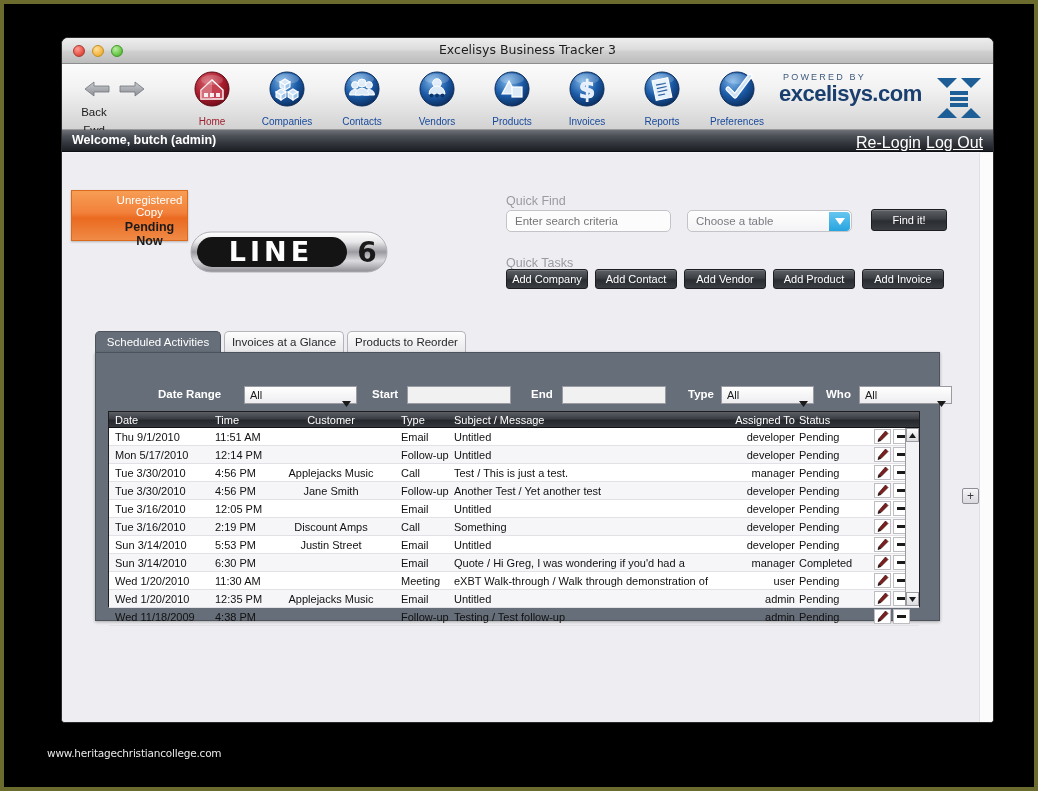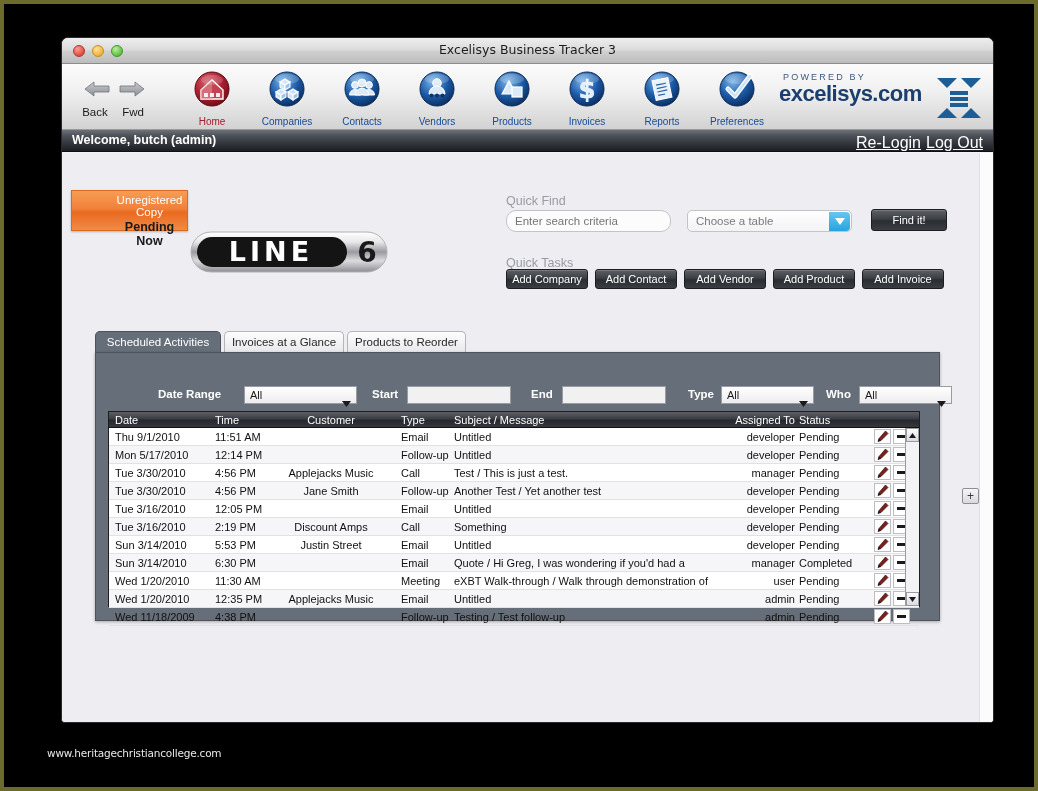--- a/index.html
+++ b/index.html
@@ -51,21 +51,21 @@
   #toolbar{
     height:66px; width:100%;
     background:linear-gradient(to bottom,#fbfbfb 0%,#f1f1f1 40%,#e2e2e2 70%,#d2d2d2 100%);
     border-bottom:1px solid #9a9a9a;
     position:relative;
   }
   .nav-arrows{ position:absolute; left:16px; top:8px; width:72px; }
   .arrow-row{ display:flex; gap:7px; justify-content:center; height:34px; align-items:center;}
   .arrow{ width:28px; height:20px; position:relative; }
   .arrow svg{ display:block; }
-  .nav-labels{ display:flex; gap:6px; justify-content:center; font-size:11.5px; color:#1b1b1b;}
+  .nav-labels{ display:flex; gap:6px; justify-content:center; font-size:11.5px; color:#1b1b1b;flex-direction:column;}
   .nav-labels span{ width:32px; text-align:center; }
 
   .tb-item{
     position:absolute; top:5px; width:76px; text-align:center; cursor:pointer;
   }
   .tb-ico{ width:40px;height:40px;margin:0 auto 2px; display:block;}
   .tb-lbl{ font-size:10px; }
   .tb-lbl.home{ color:#a02030; }
   .tb-lbl.blue{ color:#17499b; }
 
@@ -96,41 +96,41 @@
     position:absolute; left:0; top:115px; right:0; bottom:0;
     background:#eeeef2;
   }
   #content-white-right{
     position:absolute; right:0; top:0; width:14px; bottom:0; background:#fcfcfd;
     border-left:1px solid #e0e0e4;
   }
 
   
   #register-badge{
-    position:absolute; left:9px; top:37px; width:117px; height:41px;
+    position:absolute; left:9px; top:37px; width:117px; height:51px;
     background:linear-gradient(to bottom,#f79d54 0%,#f2803a 45%,#ea6a20 55%,#f08b46 100%);
     border:1px solid #d96a1e;
     text-align:center;
     box-shadow:0 1px 2px rgba(0,0,0,.25);
     cursor:pointer;
     padding-left:40px;
   }
   #badge-l1{ font-size:11.5px; color:#ffffff; margin-top:3px; }
   #badge-l2{ font-size:12.5px; color:#1a1a1a; font-weight:bold; margin-top:2px;}
 
   
   #line6{
     position:absolute; left:127px; top:75px; width:200px; height:48px;
   }
 
   
   #quickfind-label{ position:absolute; left:444px; top:41px; font-size:12.5px; color:#9a9aa2; }
   #qf-input{
     position:absolute; left:444px; top:57px; width:165px; height:22px;
-    background:#fcfcfc; border:1px solid #c3c3c8; border-radius:10px;
+    background:#fcfcfc; border:1px solid #c3c3c8; border-radius:5px;
     font-size:11.5px; color:#a0a0a6; padding:0 8px;
     font-family:"Liberation Sans", sans-serif;
   }
   #qf-select{
     position:absolute; left:625px; top:57px; width:165px; height:22px;
     background:linear-gradient(to bottom,#ffffff,#f3f3f5);
     border:1px solid #c3c3c8; border-radius:5px;
   }
   #qf-select .sel-text{ position:absolute; left:8px; top:4px; font-size:11.5px; color:#7a7a80; }
   #qf-select .sel-arrow{

